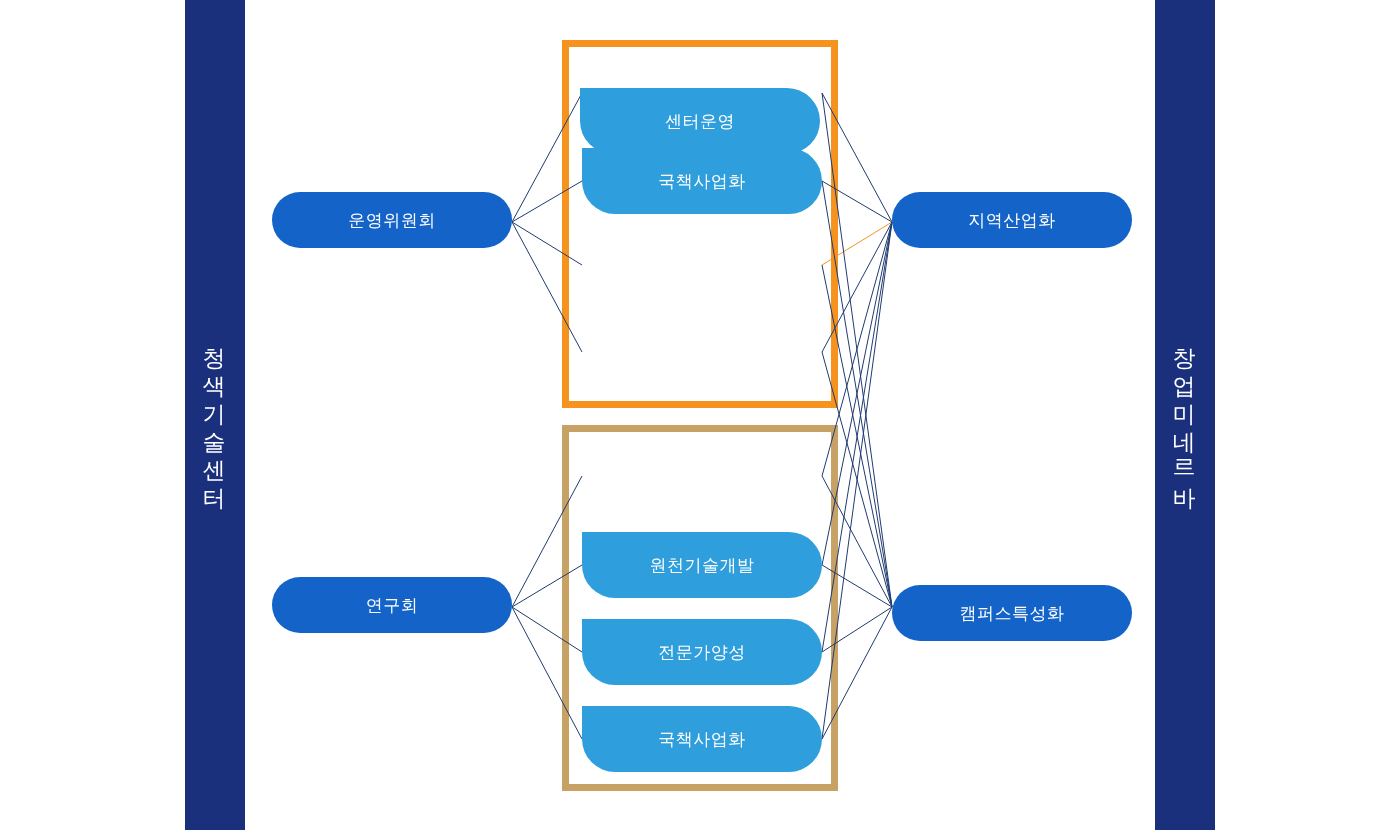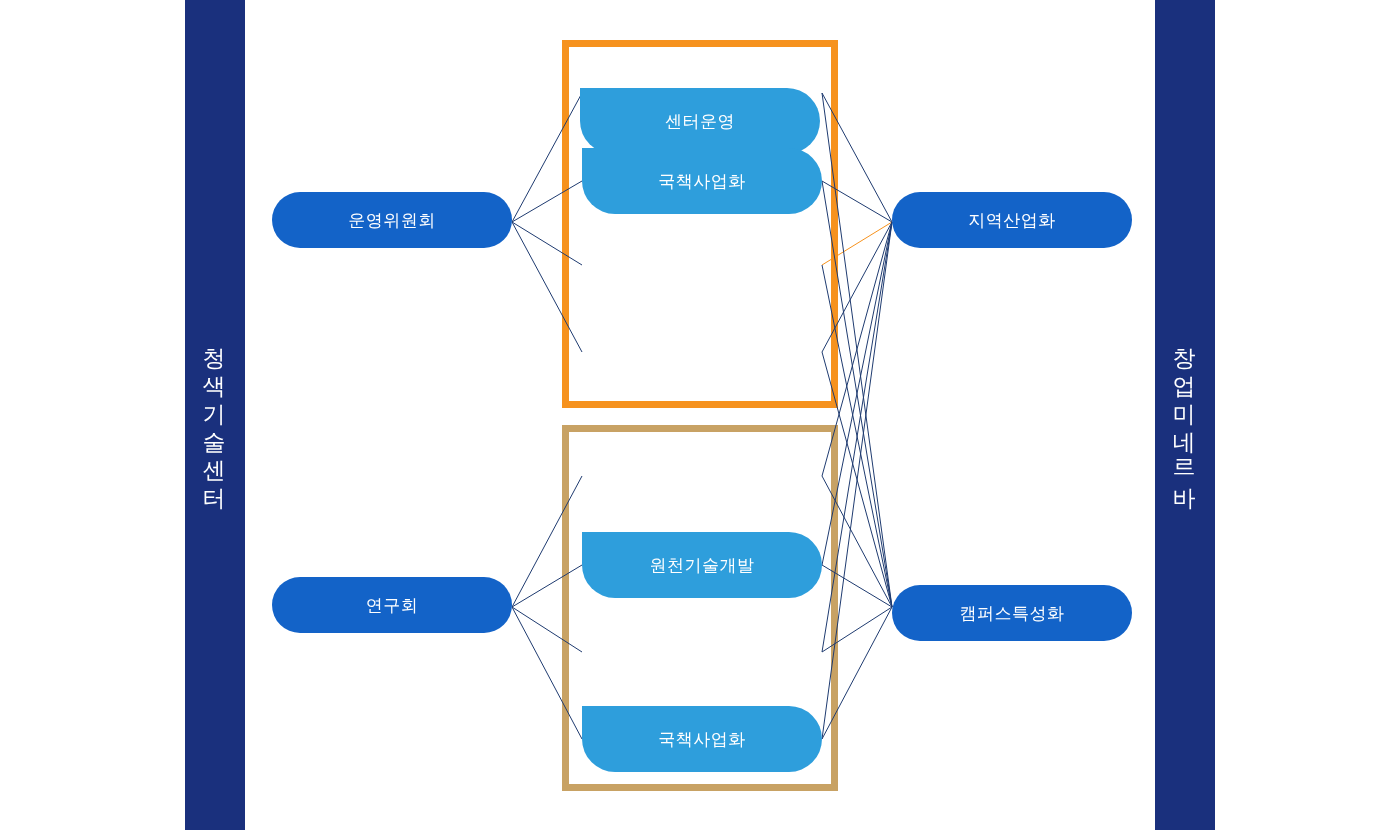--- a/index.html
+++ b/index.html
@@ -146,17 +146,20 @@
   <div class="node light" style="left:580px;top:60px;margin-top:28px;">
     <span>센터운영</span>
   </div>
   <div class="node light" style="left:582px;top:148px;">
     <span>국책사업화</span>
   </div>
 
   <div class="node light" style="left:582px;top:532px;">
     <span>원천기술개발</span>
   </div>
+  <div class="node light" style="left:582px;top:619px;">
+    <span>전문가양성</span>
+  </div>
   <div class="node light" style="left:582px;top:706px;">
     <span>국책사업화</span>
   </div>
 
 </div>
 
 </body></html>

